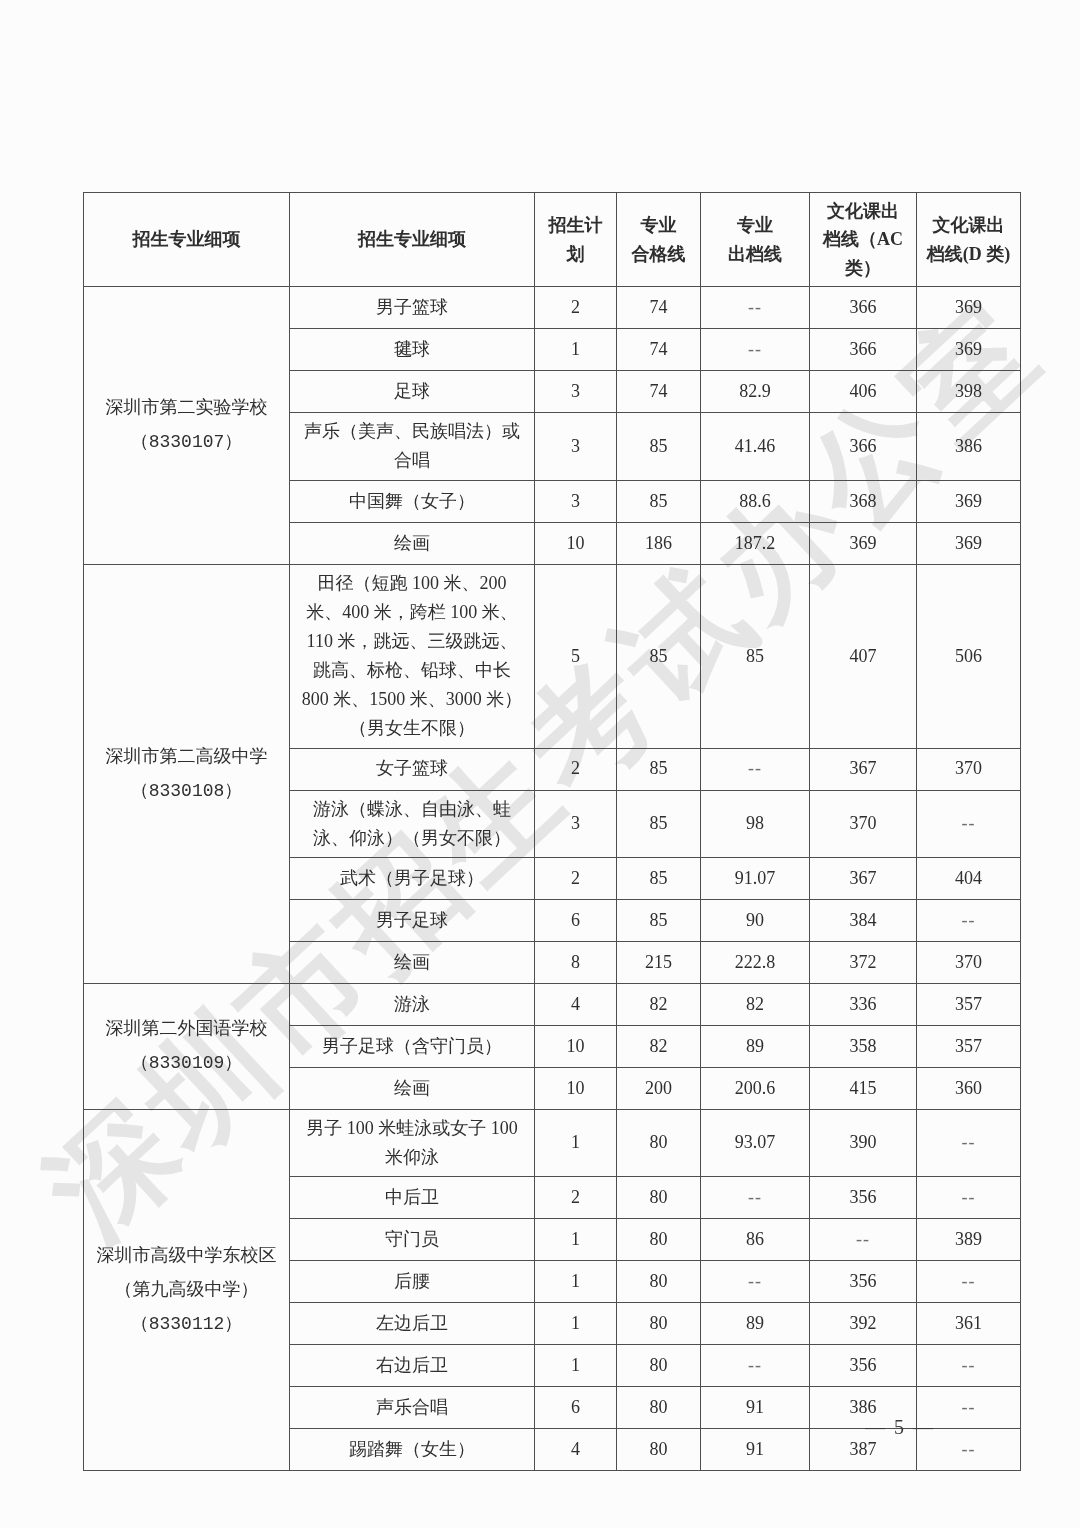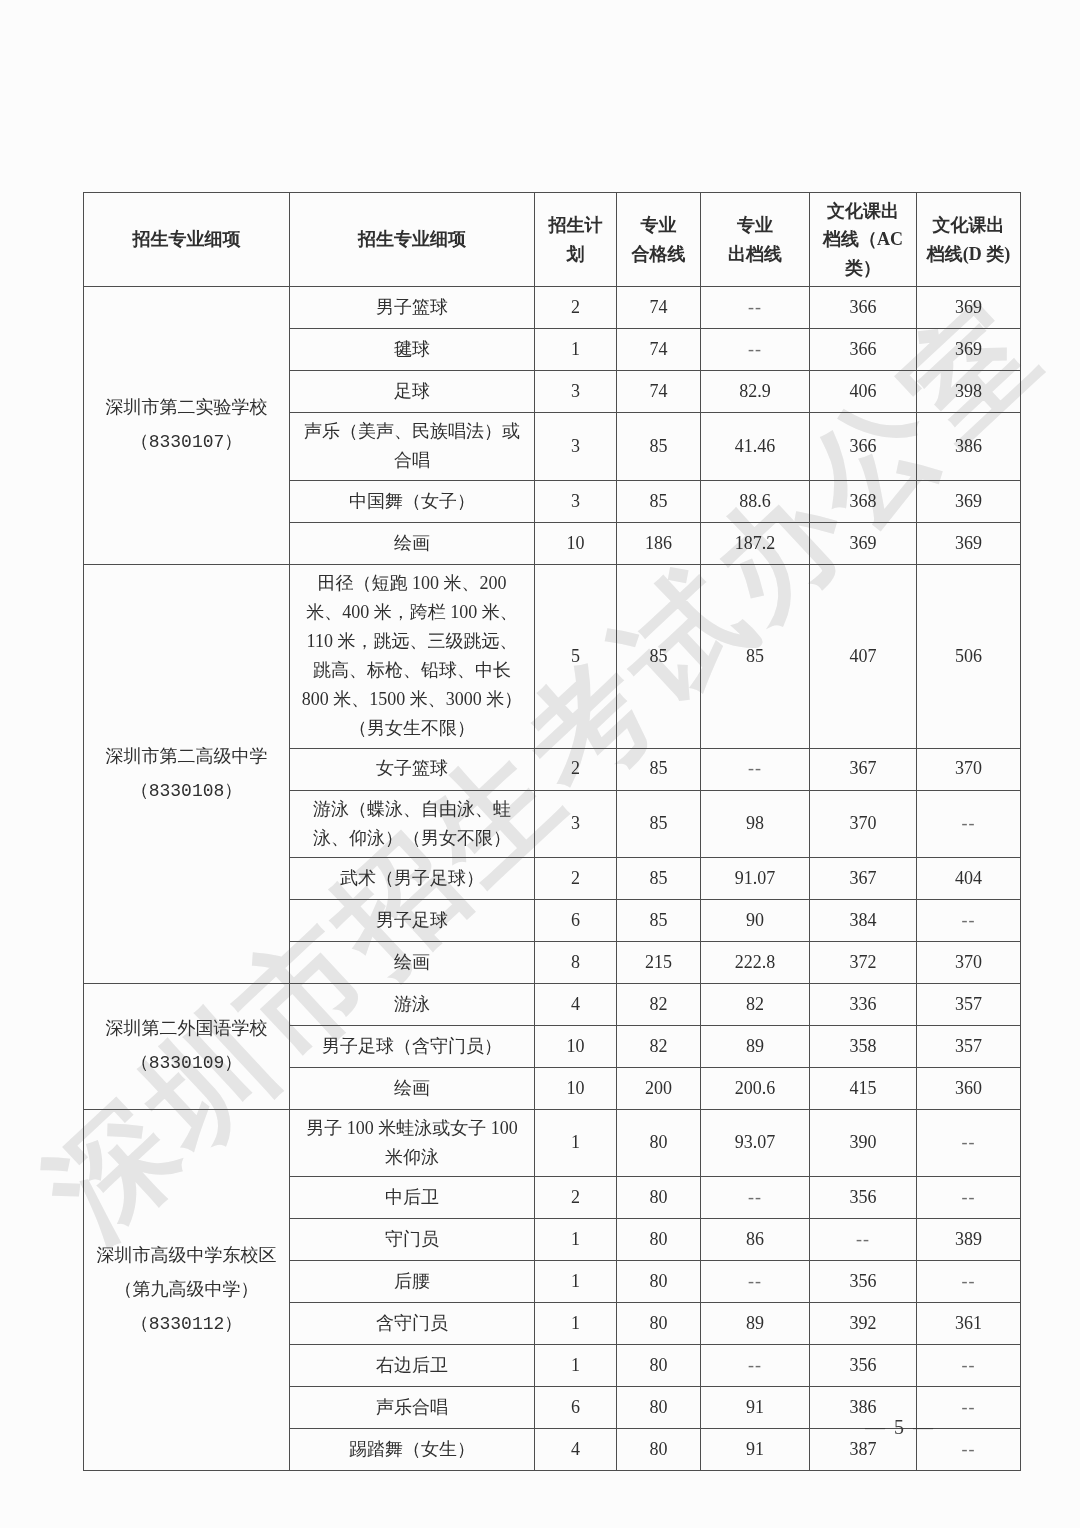--- a/index.html
+++ b/index.html
@@ -267,21 +267,21 @@
         </tr>
         <tr>
           <td class="major">后腰</td>
           <td class="val">1</td>
           <td class="val">80</td>
           <td class="val dash">--</td>
           <td class="val">356</td>
           <td class="val dash">--</td>
         </tr>
         <tr>
-          <td class="major">含守门员</td>
+          <td class="major">左边后卫</td>
           <td class="val">1</td>
           <td class="val">80</td>
           <td class="val">89</td>
           <td class="val">392</td>
           <td class="val">361</td>
         </tr>
         <tr>
           <td class="major">右边后卫</td>
           <td class="val">1</td>
           <td class="val">80</td>

